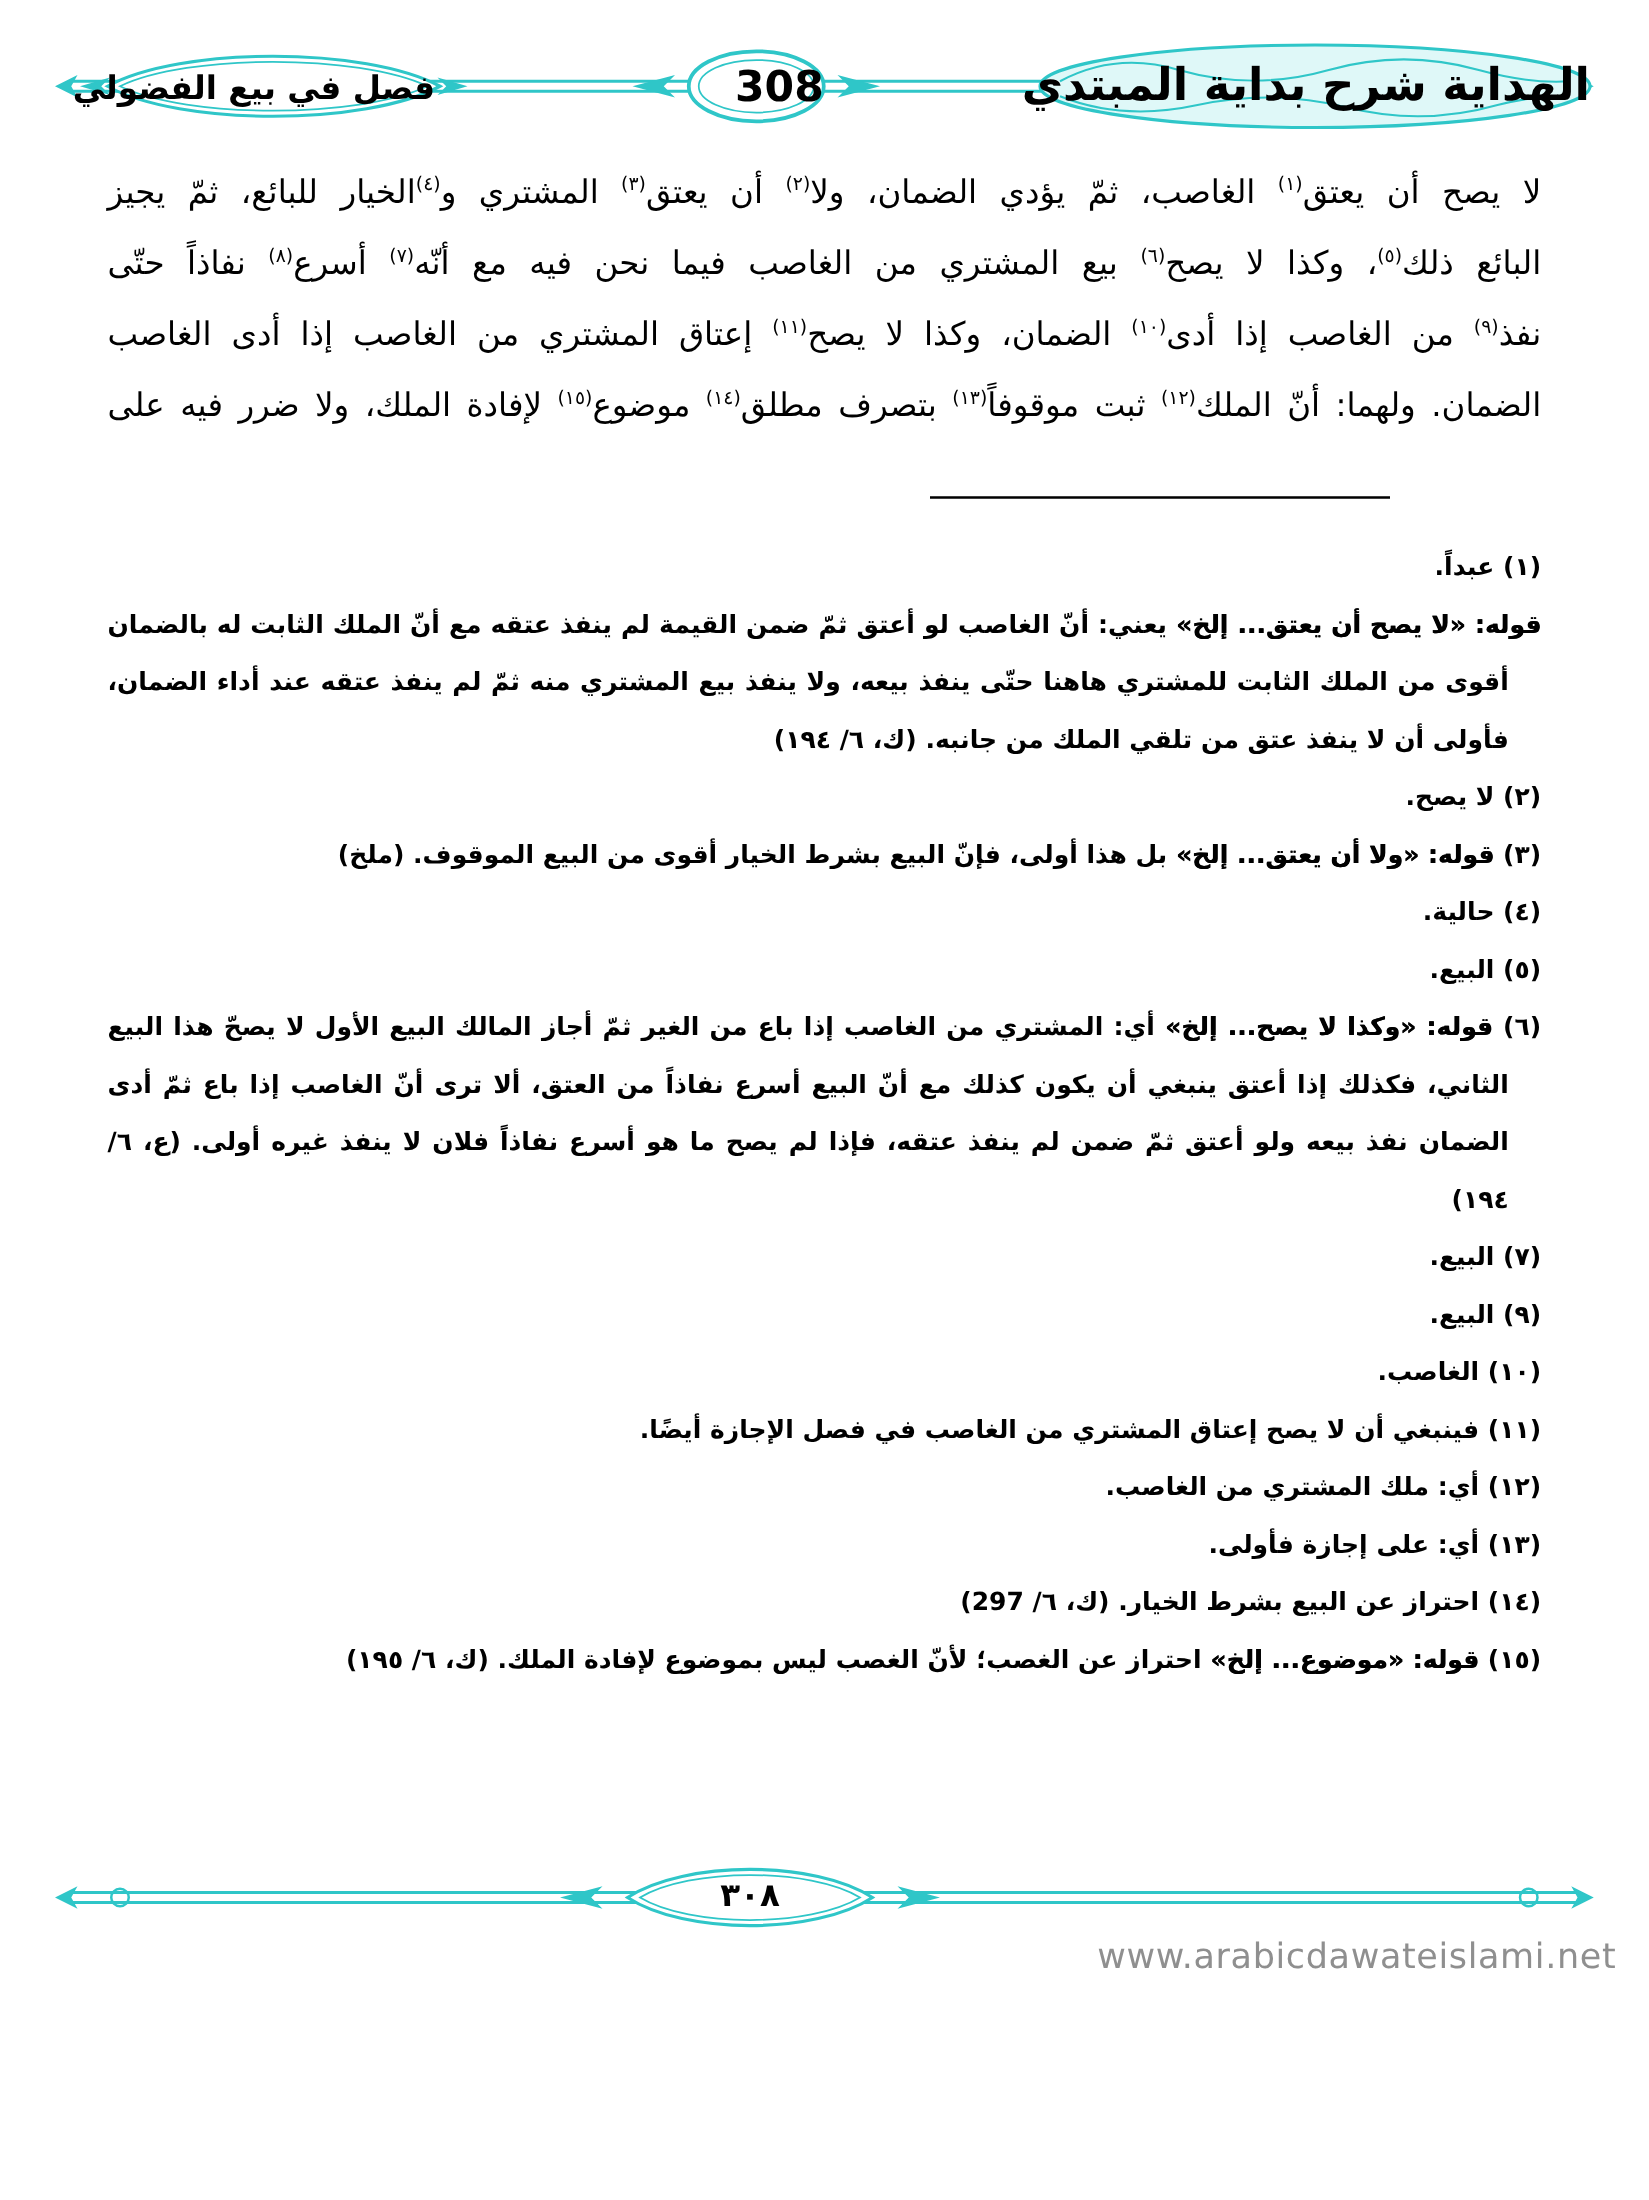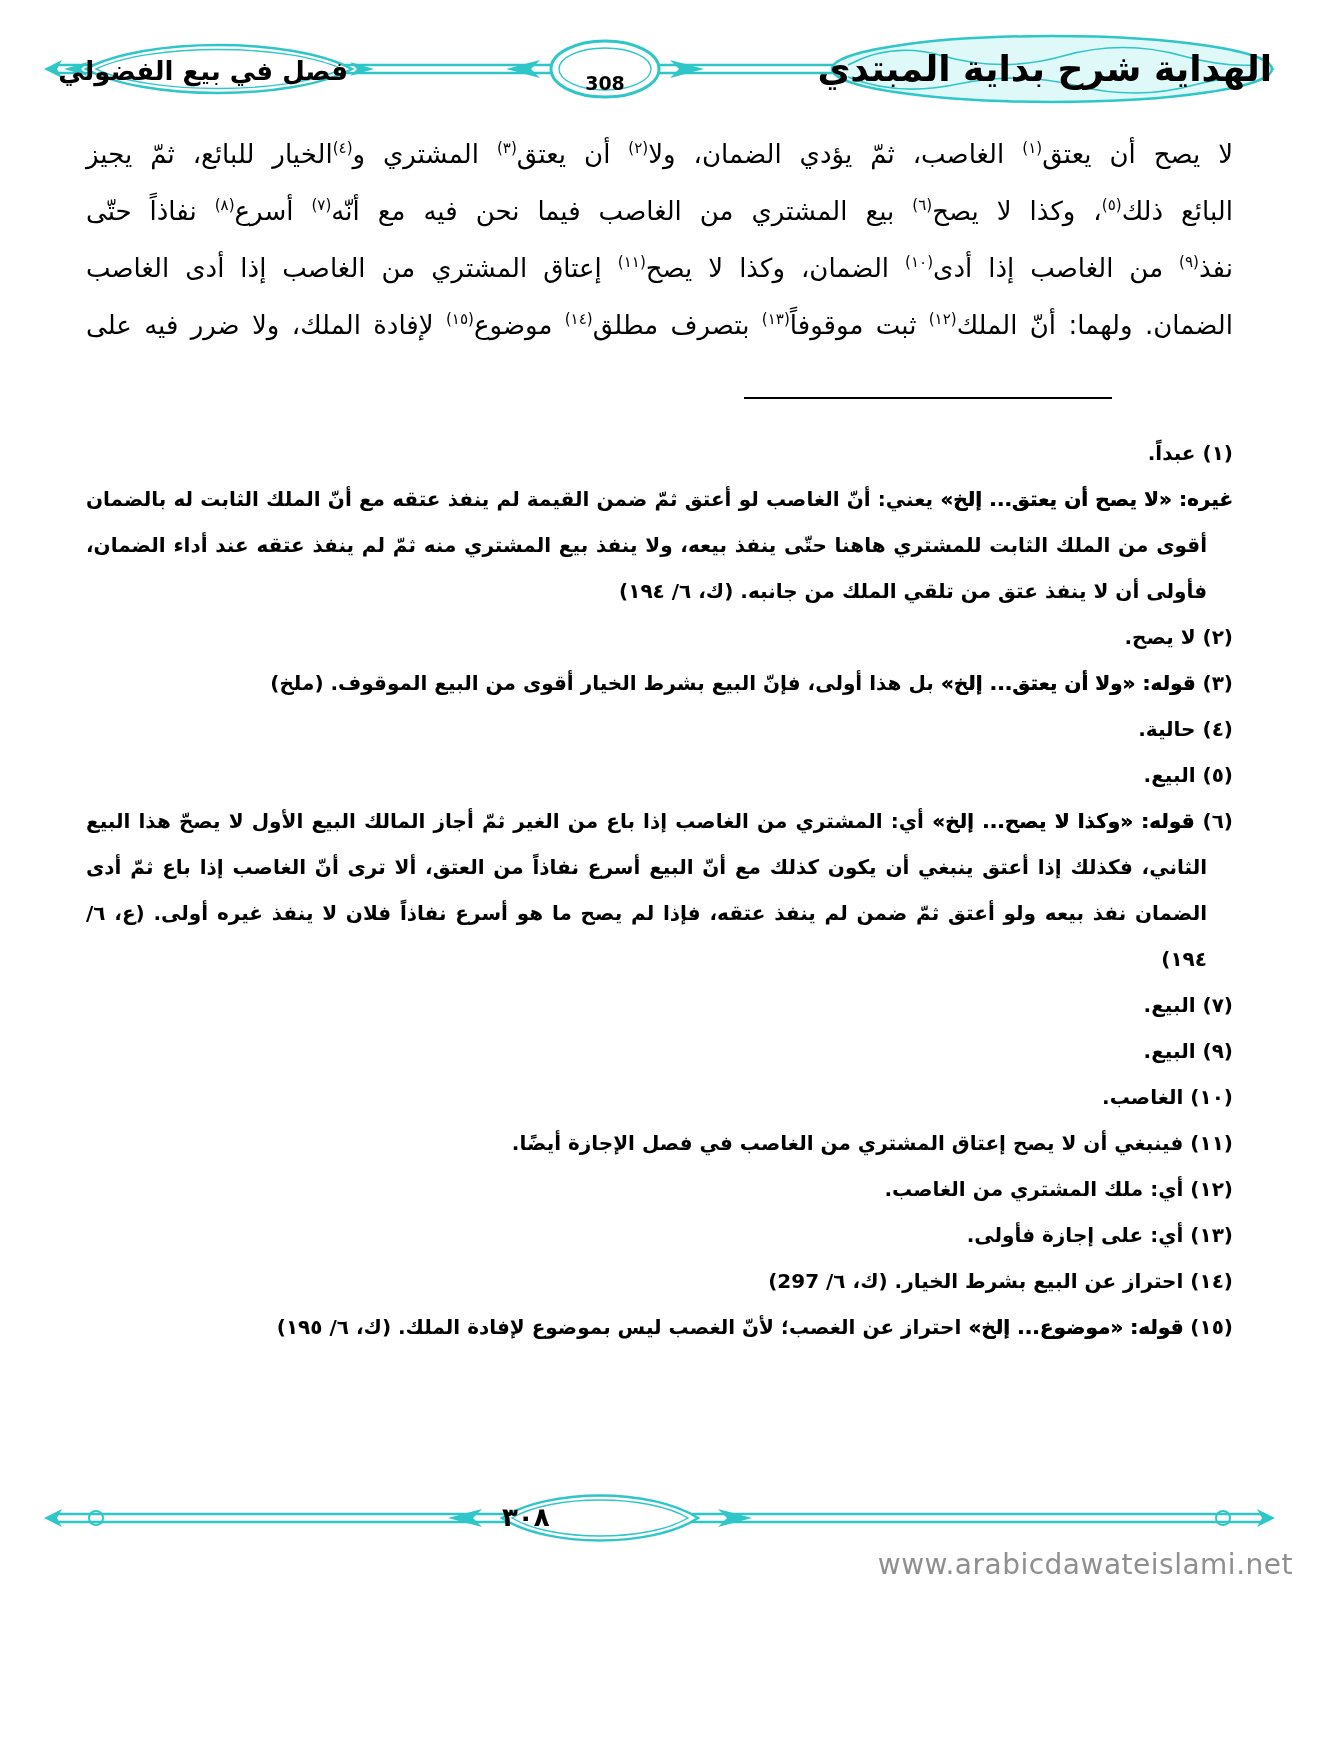--- a/index.html
+++ b/index.html
@@ -12,21 +12,21 @@
     direction:rtl;
     font-family:"DejaVu Sans", sans-serif;
     color:#000;
   }
   .oband{position:absolute;left:0;width:1319px;display:block;}
   .hdr-text{
     position:absolute;text-align:center;font-weight:bold;color:#000;
     white-space:nowrap;
   }
   .chapter-title{top:56px;left:92px;width:256px;font-size:26px;}
-  .page-num-top{top:72px;left:551px;width:108px;font-size:19px;direction:ltr;}
+  .page-num-top{top:50px;left:551px;width:108px;font-size:34px;direction:ltr;text-align:right;}
   .book-title{top:48px;left:832px;width:440px;font-size:36px;letter-spacing:1px;}
   .main-text{
     position:absolute;top:126px;left:86px;width:1147px;
     font-size:26px;font-weight:normal;line-height:57px;
   }
   .main-line{
     text-align:justify;
     text-align-last:justify;
     -moz-text-align-last:justify;
     height:57px;overflow:visible;
@@ -38,21 +38,21 @@
   }
   .footnotes{
     position:absolute;top:430px;left:86px;width:1147px;
     font-size:20px;font-weight:bold;line-height:46px;
     text-align:justify;
   }
   .fn{padding-right:26px;text-indent:-26px;}
   .fn-lead{text-shadow:0.4px 0 currentColor;}
   .ftr-num{
     position:absolute;top:1502px;left:502px;width:196px;
-    text-align:left;font-size:26px;font-weight:bold;
+    text-align:center;font-size:26px;font-weight:bold;
   }
   .watermark{
     position:absolute;top:1548px;right:26px;
     font-size:28px;color:#8f8f8f;direction:ltr;
     font-weight:normal;letter-spacing:0.5px;
   }
 </style>
 </head>
 <body>
 
@@ -87,21 +87,21 @@
     <div class="main-line">لا يصح أن يعتق<sup>(١)</sup> الغاصب، ثمّ يؤدي الضمان، ولا<sup>(٢)</sup> أن يعتق<sup>(٣)</sup> المشتري و<sup>(٤)</sup>الخيار للبائع، ثمّ يجيز</div>
     <div class="main-line">البائع ذلك<sup>(٥)</sup>، وكذا لا يصح<sup>(٦)</sup> بيع المشتري من الغاصب فيما نحن فيه مع أنّه<sup>(٧)</sup> أسرع<sup>(٨)</sup> نفاذاً حتّى</div>
     <div class="main-line">نفذ<sup>(٩)</sup> من الغاصب إذا أدى<sup>(١٠)</sup> الضمان، وكذا لا يصح<sup>(١١)</sup> إعتاق المشتري من الغاصب إذا أدى الغاصب</div>
     <div class="main-line">الضمان. ولهما: أنّ الملك<sup>(١٢)</sup> ثبت موقوفاً<sup>(١٣)</sup> بتصرف مطلق<sup>(١٤)</sup> موضوع<sup>(١٥)</sup> لإفادة الملك، ولا ضرر فيه على</div>
   </div>
 
   <div class="fn-sep"></div>
 
   <div class="footnotes">
     <div class="fn"><span class="fn-num">(١) </span><b class="fn-lead"></b><span>عبداً.</span></div>
-    <div class="fn"><span class="fn-num"></span><b class="fn-lead">غيره: «لا يصح أن يعتق... إلخ»</b><span> يعني: أنّ الغاصب لو أعتق ثمّ ضمن القيمة لم ينفذ عتقه مع أنّ الملك الثابت له بالضمان أقوى من الملك الثابت للمشتري هاهنا حتّى ينفذ بيعه، ولا ينفذ بيع المشتري منه ثمّ لم ينفذ عتقه عند أداء الضمان، فأولى أن لا ينفذ عتق من تلقي الملك من جانبه. (ك، ٦/ ١٩٤)</span></div>
+    <div class="fn"><span class="fn-num"></span><b class="fn-lead">قوله: «لا يصح أن يعتق... إلخ»</b><span> يعني: أنّ الغاصب لو أعتق ثمّ ضمن القيمة لم ينفذ عتقه مع أنّ الملك الثابت له بالضمان أقوى من الملك الثابت للمشتري هاهنا حتّى ينفذ بيعه، ولا ينفذ بيع المشتري منه ثمّ لم ينفذ عتقه عند أداء الضمان، فأولى أن لا ينفذ عتق من تلقي الملك من جانبه. (ك، ٦/ ١٩٤)</span></div>
     <div class="fn"><span class="fn-num">(٢) </span><b class="fn-lead"></b><span>لا يصح.</span></div>
     <div class="fn"><span class="fn-num">(٣) </span><b class="fn-lead">قوله: «ولا أن يعتق... إلخ»</b><span> بل هذا أولى، فإنّ البيع بشرط الخيار أقوى من البيع الموقوف. (ملخ)</span></div>
     <div class="fn"><span class="fn-num">(٤) </span><b class="fn-lead"></b><span>حالية.</span></div>
     <div class="fn"><span class="fn-num">(٥) </span><b class="fn-lead"></b><span>البيع.</span></div>
     <div class="fn"><span class="fn-num">(٦) </span><b class="fn-lead">قوله: «وكذا لا يصح... إلخ»</b><span> أي: المشتري من الغاصب إذا باع من الغير ثمّ أجاز المالك البيع الأول لا يصحّ هذا البيع الثاني، فكذلك إذا أعتق ينبغي أن يكون كذلك مع أنّ البيع أسرع نفاذاً من العتق، ألا ترى أنّ الغاصب إذا باع ثمّ أدى الضمان نفذ بيعه ولو أعتق ثمّ ضمن لم ينفذ عتقه، فإذا لم يصح ما هو أسرع نفاذاً فلان لا ينفذ غيره أولى. (ع، ٦/ ١٩٤)</span></div>
     <div class="fn"><span class="fn-num">(٧) </span><b class="fn-lead"></b><span>البيع.</span></div>
     <div class="fn"><span class="fn-num">(٩) </span><b class="fn-lead"></b><span>البيع.</span></div>
     <div class="fn"><span class="fn-num">(١٠) </span><b class="fn-lead"></b><span>الغاصب.</span></div>
     <div class="fn"><span class="fn-num">(١١) </span><b class="fn-lead"></b><span>فينبغي أن لا يصح إعتاق المشتري من الغاصب في فصل الإجازة أيضًا.</span></div>
     <div class="fn"><span class="fn-num">(١٢) </span><b class="fn-lead"></b><span>أي: ملك المشتري من الغاصب.</span></div>

